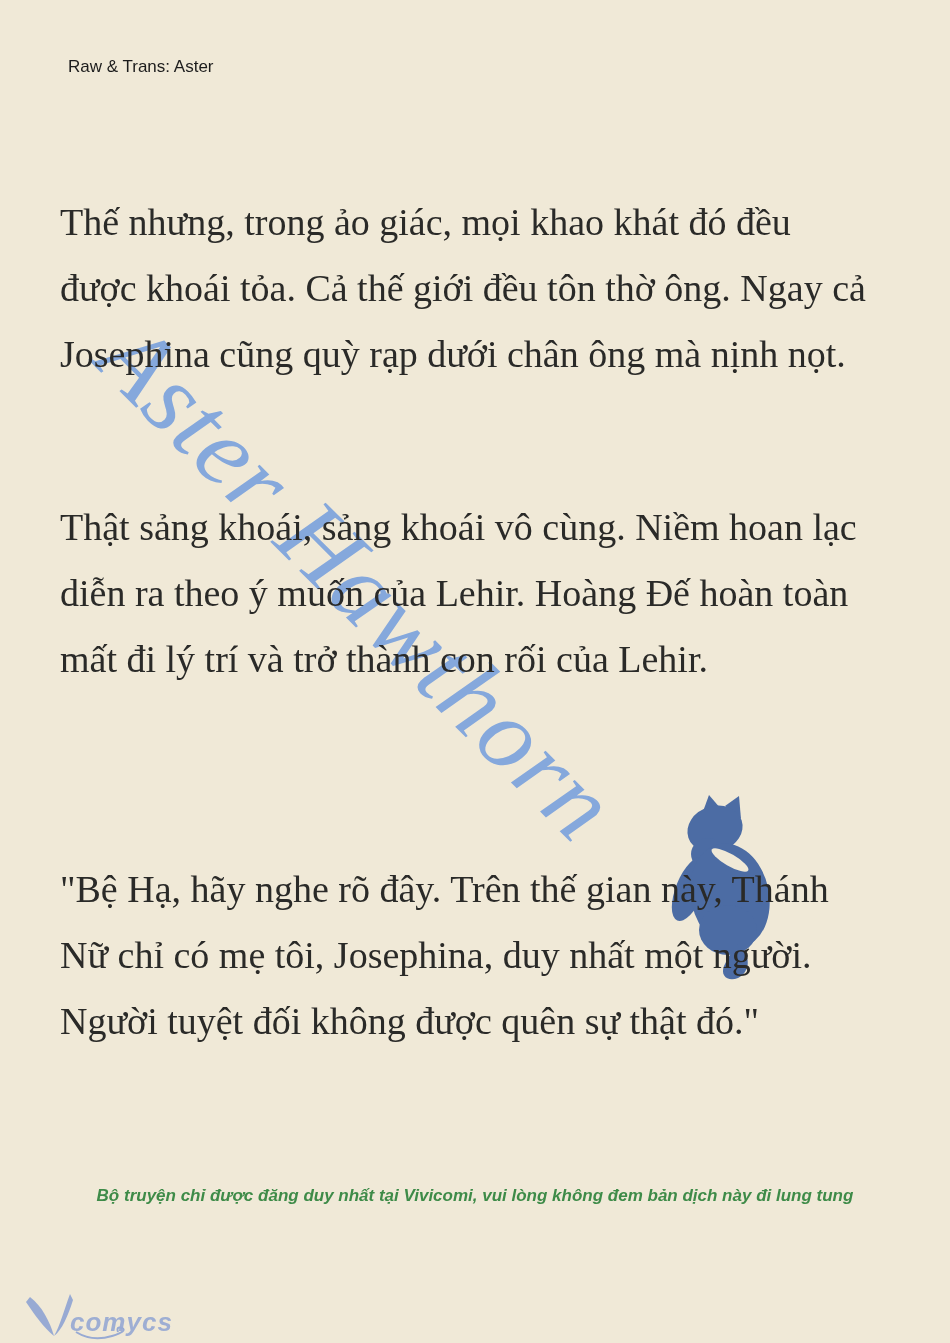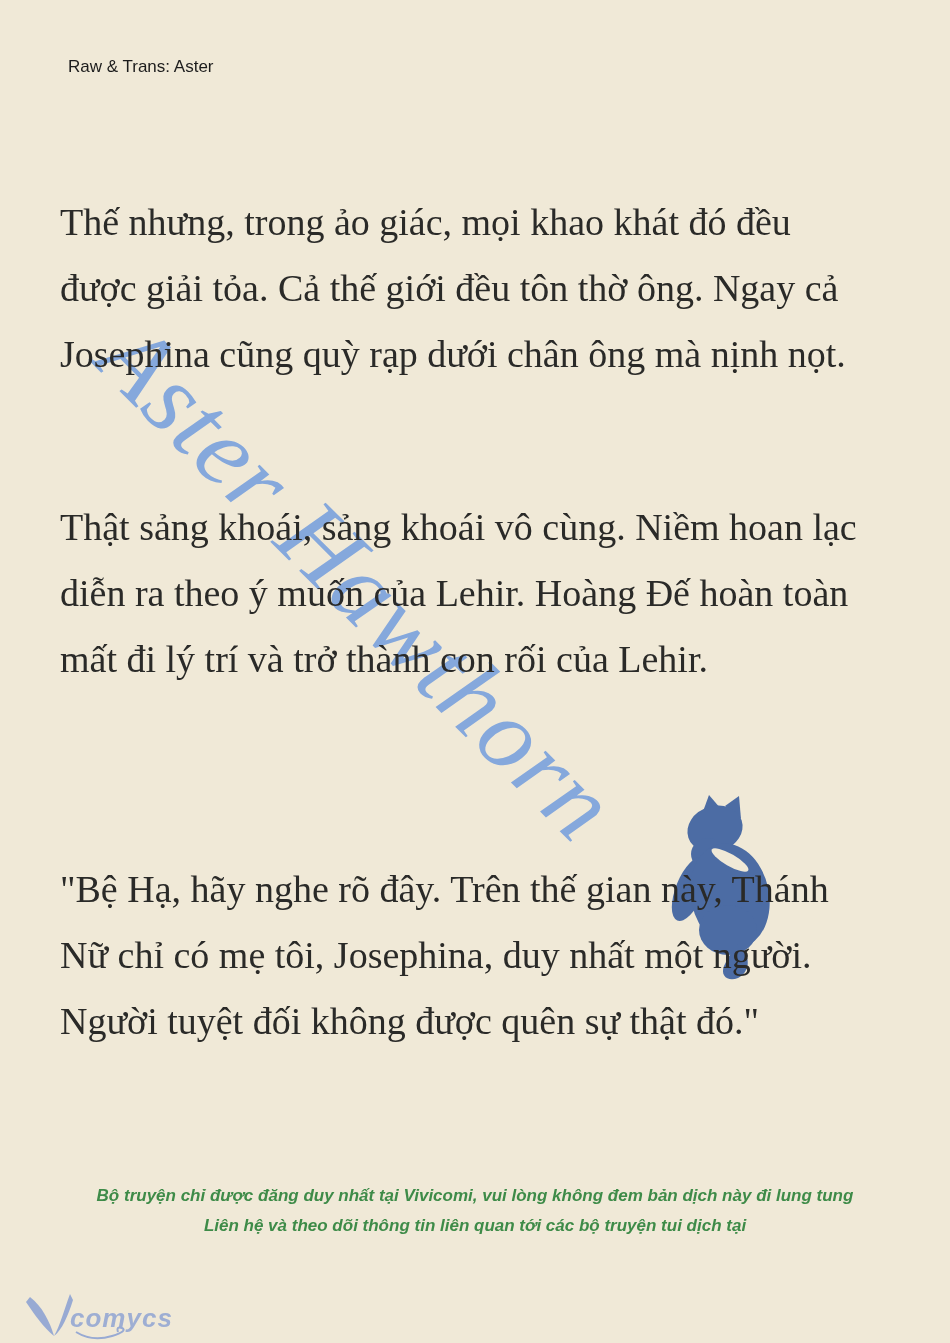--- a/index.html
+++ b/index.html
@@ -68,21 +68,21 @@
     font-size: 17px;
     line-height: 30px;
     color: var(--footer-green, #3e8b48);
     z-index: 2;
   }
   .vcomycs {
     position: absolute;
     left: 22px;
     top: 1292px;
     display: flex;
-    align-items: center;
+    align-items: flex-end;
     color: var(--vcomycs-blue, #98aad3);
     z-index: 2;
   }
   .vcomycs .v-glyph { display: block; }
   .vcomycs .v-glyph path { fill: var(--vcomycs-blue, #98aad3); }
   .vcomycs .rest {
     font-family: "Liberation Sans", sans-serif;
     font-weight: bold;
     font-style: italic;
     font-size: 26px;
@@ -131,39 +131,38 @@
     <ellipse class="fur" cx="40" cy="60" rx="17" ry="16"></ellipse>
     <ellipse class="fur" cx="22" cy="95" rx="14" ry="34" transform="rotate(22 22 95)"></ellipse>
     <ellipse class="fur" cx="62" cy="102" rx="39" ry="53" transform="rotate(-12 62 102)"></ellipse>
     <ellipse class="fur" cx="60" cy="136" rx="29" ry="25"></ellipse>
     <path class="fur" d="M70,150 C84,162 82,178 70,184 C60,188 52,182 56,172 C60,164 64,156 70,150 Z"></path>
     <ellipse class="gap" cx="62" cy="66" rx="21" ry="6" transform="rotate(30 62 66)"></ellipse>
   </svg>
 
   <div class="para para-1">
     <div class="line">Thế nhưng, trong ảo giác, mọi khao khát đó đều</div>
-    <div class="line">được giải tỏa. Cả thế giới đều tôn thờ ông. Ngay cả</div>
+    <div class="line">được khoái tỏa. Cả thế giới đều tôn thờ ông. Ngay cả</div>
     <div class="line">Josephina cũng quỳ rạp dưới chân ông mà nịnh nọt.</div>
   </div>
 
   <div class="para para-2">
     <div class="line">Thật sảng khoái, sảng khoái vô cùng. Niềm hoan lạc</div>
     <div class="line">diễn ra theo ý muốn của Lehir. Hoàng Đế hoàn toàn</div>
     <div class="line">mất đi lý trí và trở thành con rối của Lehir.</div>
   </div>
 
   <div class="para para-3">
     <div class="line">"Bệ Hạ, hãy nghe rõ đây. Trên thế gian này, Thánh</div>
     <div class="line">Nữ chỉ có mẹ tôi, Josephina, duy nhất một người.</div>
     <div class="line">Người tuyệt đối không được quên sự thật đó."</div>
   </div>
 
   <div class="footer-note">
     <div>Bộ truyện chỉ được đăng duy nhất tại Vivicomi, vui lòng không đem bản dịch này đi lung tung</div>
-    <div>Liên hệ và theo dõi thông tin liên quan tới các bộ truyện tui dịch tại</div>
   </div>
 
   <div class="vcomycs">
     <svg class="v-glyph" width="52" height="46" viewBox="0 0 52 46" aria-hidden="true">
       <path d="M4,10 C12,22 22,36 32,44 C28,30 20,14 8,5 Z"></path>
       <path d="M48,2 C42,18 38,34 32,44 C40,38 46,24 51,8 Z"></path>
     </svg>
     <span class="rest">comycs</span>
     <svg class="swirl" width="70" height="16" viewBox="0 0 70 16" aria-hidden="true">
       <path d="M2,6 Q18,16 38,10 Q54,5 48,2 Q42,0 44,6"></path>

